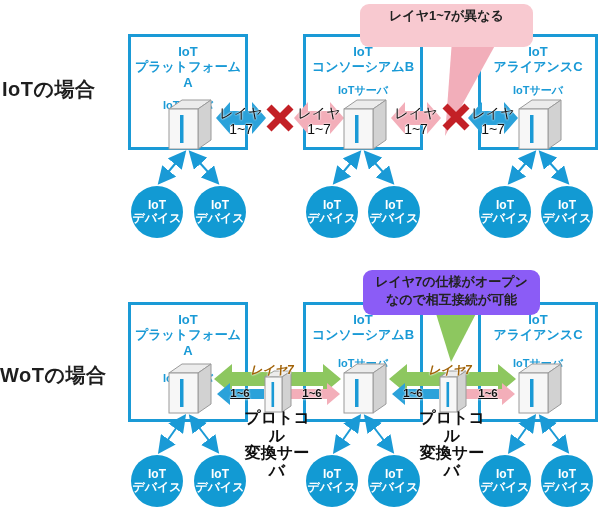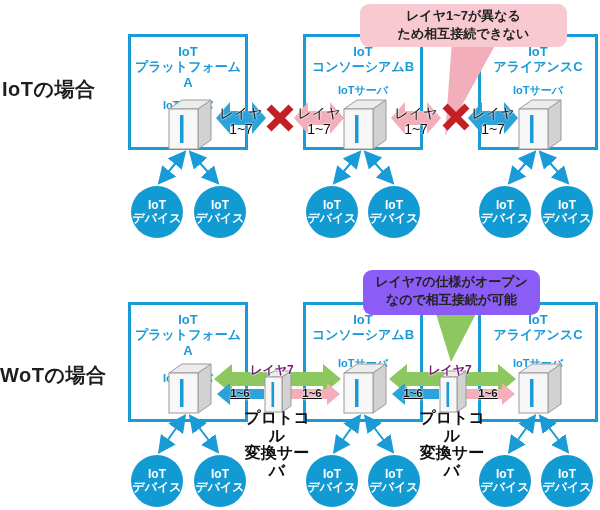--- a/index.html
+++ b/index.html
@@ -22,22 +22,22 @@
     position:absolute;width:52px;height:52px;border-radius:50%;background:#129ad3;
     color:#fff;font-weight:bold;font-size:12px;line-height:1.12;
     display:flex;flex-direction:column;align-items:center;justify-content:center;text-align:center;
     z-index:3;
   }
   .arrow-label{
     position:absolute;font-weight:normal;font-size:14px;line-height:1.12;text-align:center;color:#101010;
     z-index:5;text-shadow:0 0 2px #fff,0 0 2px #fff;
   }
   .layer7-label{
-    position:absolute;font-weight:bold;font-size:12px;text-align:center;color:#701a75;
-    z-index:5;text-shadow:0 0 2px #fff,0 0 2px #fff;
+    position:absolute;font-weight:bold;font-size:12px;text-align:center;color:#a16207;
+    z-index:5;text-shadow:0 0 2px #fff,0 0 2px #fff;font-style:italic;
   }
   .layer16-label{
     position:absolute;font-weight:bold;font-size:11.5px;text-align:center;color:#101010;
     z-index:5;text-shadow:0 0 2px #fff,0 0 2px #fff;text-decoration:underline;
   }
   .converter-label{
     position:absolute;font-weight:bold;font-size:16px;line-height:1.1;text-align:center;color:#101010;
     z-index:5;
   }
   .callout{
@@ -226,23 +226,22 @@
 
   <div class="converter-label" style="left:237px;top:409px;width:80px">
     <div>プロトコル</div>
     <div>変換サーバ</div>
   </div>
   <div class="converter-label" style="left:412px;top:409px;width:80px">
     <div>プロトコル</div>
     <div>変換サーバ</div>
   </div>
 
-  <div class="callout pink" style="left:360px;top:4px;width:207px;height:40px">
+  <div class="callout pink" style="left:360px;top:4px;width:173px;height:40px">
     <div>レイヤ1~7が異なる</div>
-    <div>ため相互接続できない</div>
   </div>
   <div class="callout green" style="left:363px;top:270px;width:177px;height:42px">
     <div>レイヤ7の仕様がオープン</div>
     <div>なので相互接続が可能</div>
   </div>
 
   <div class="device" style="left:131px;top:186px">
     <span>IoT</span>
     <span>デバイス</span>
   </div>

